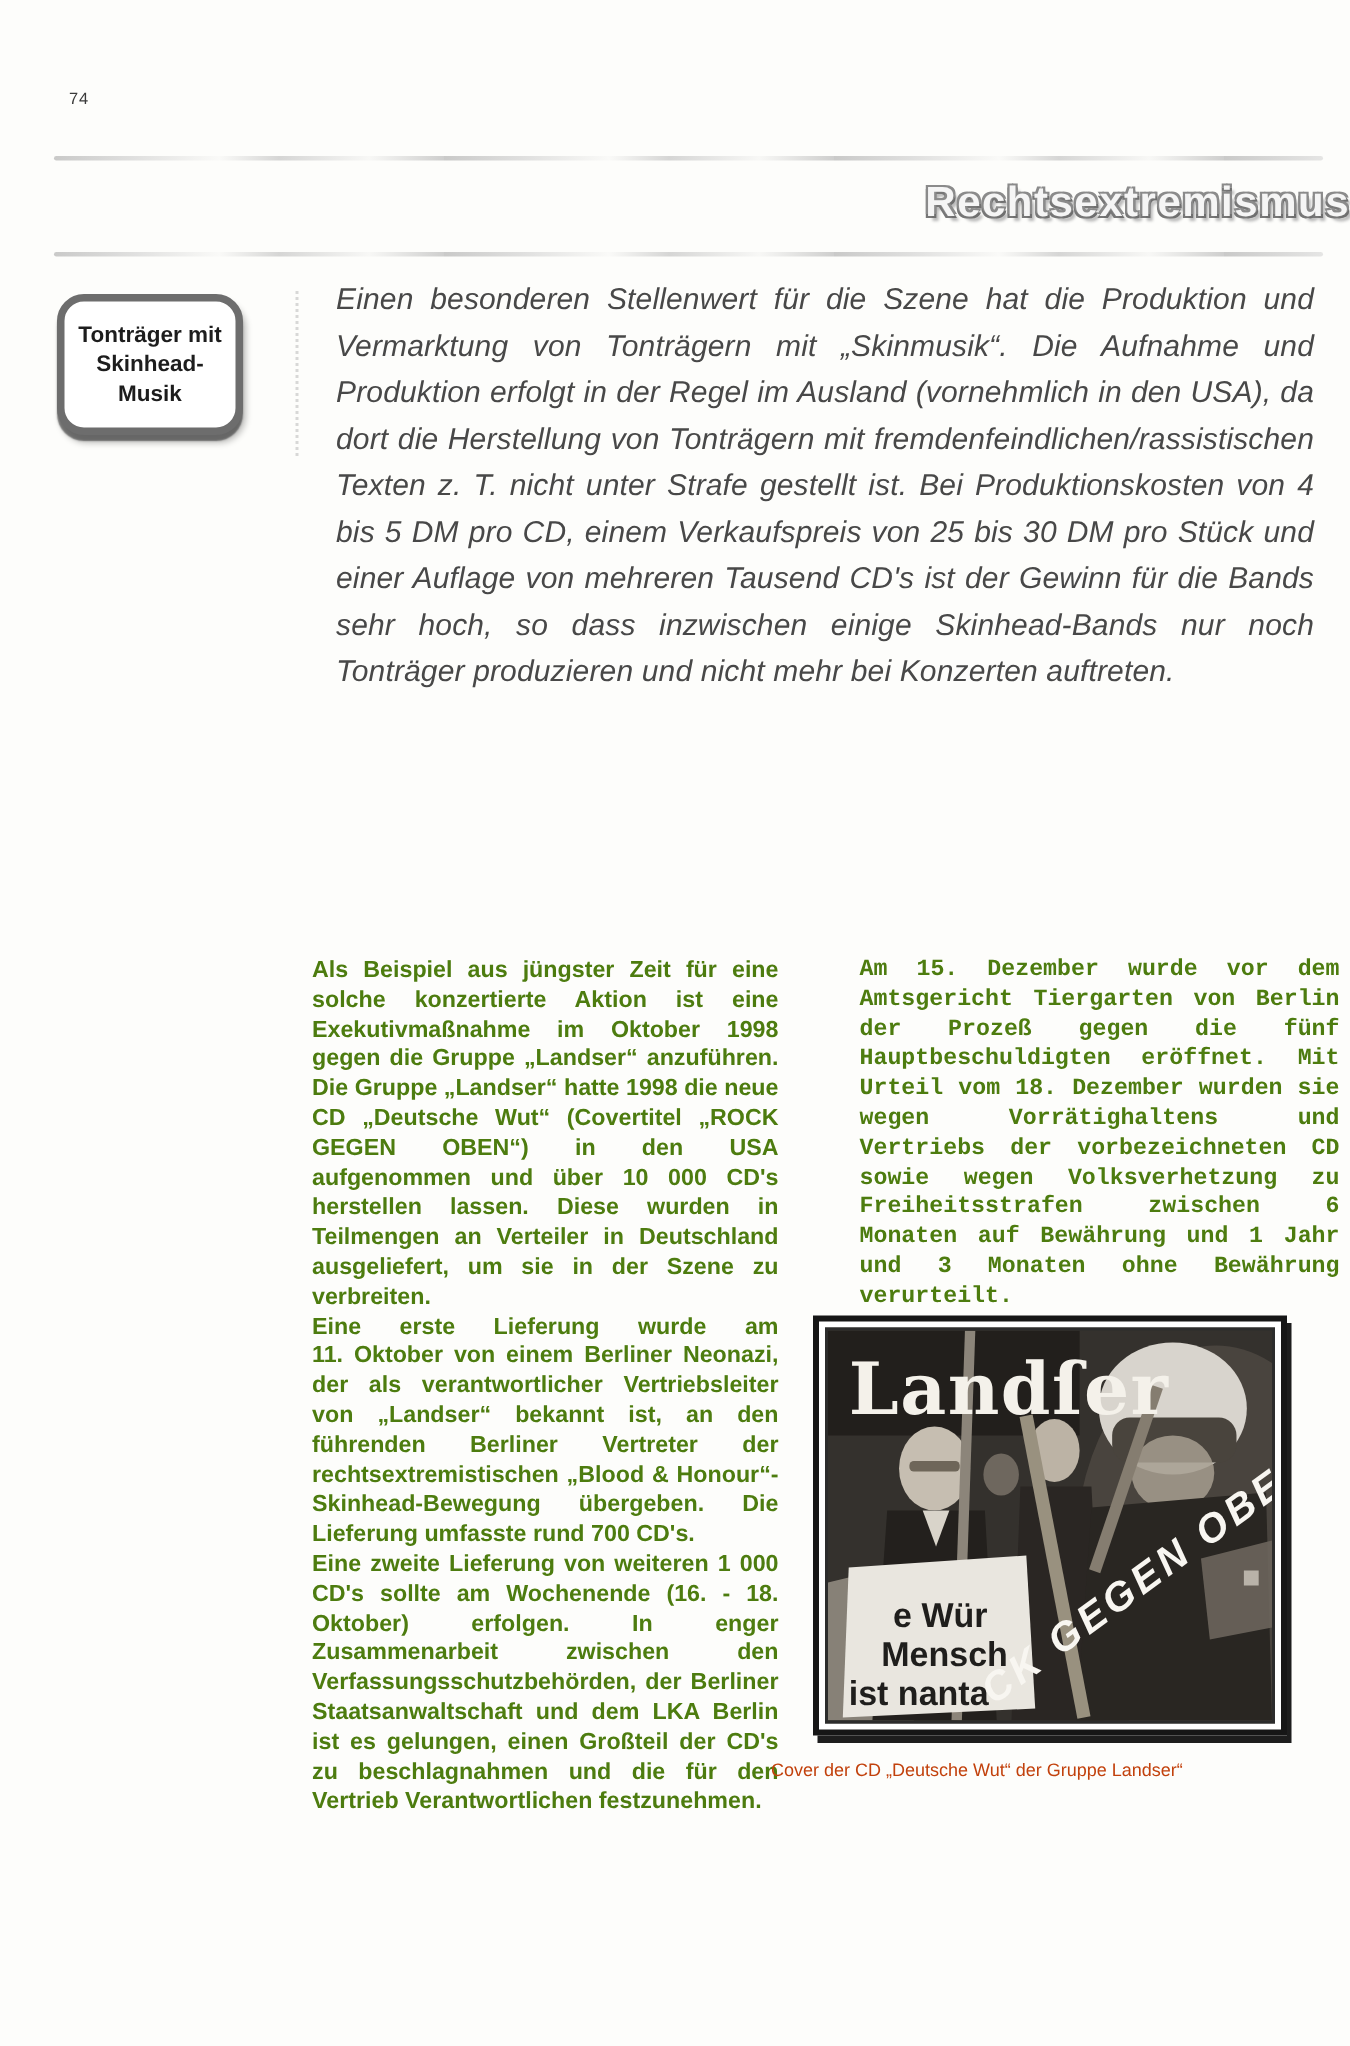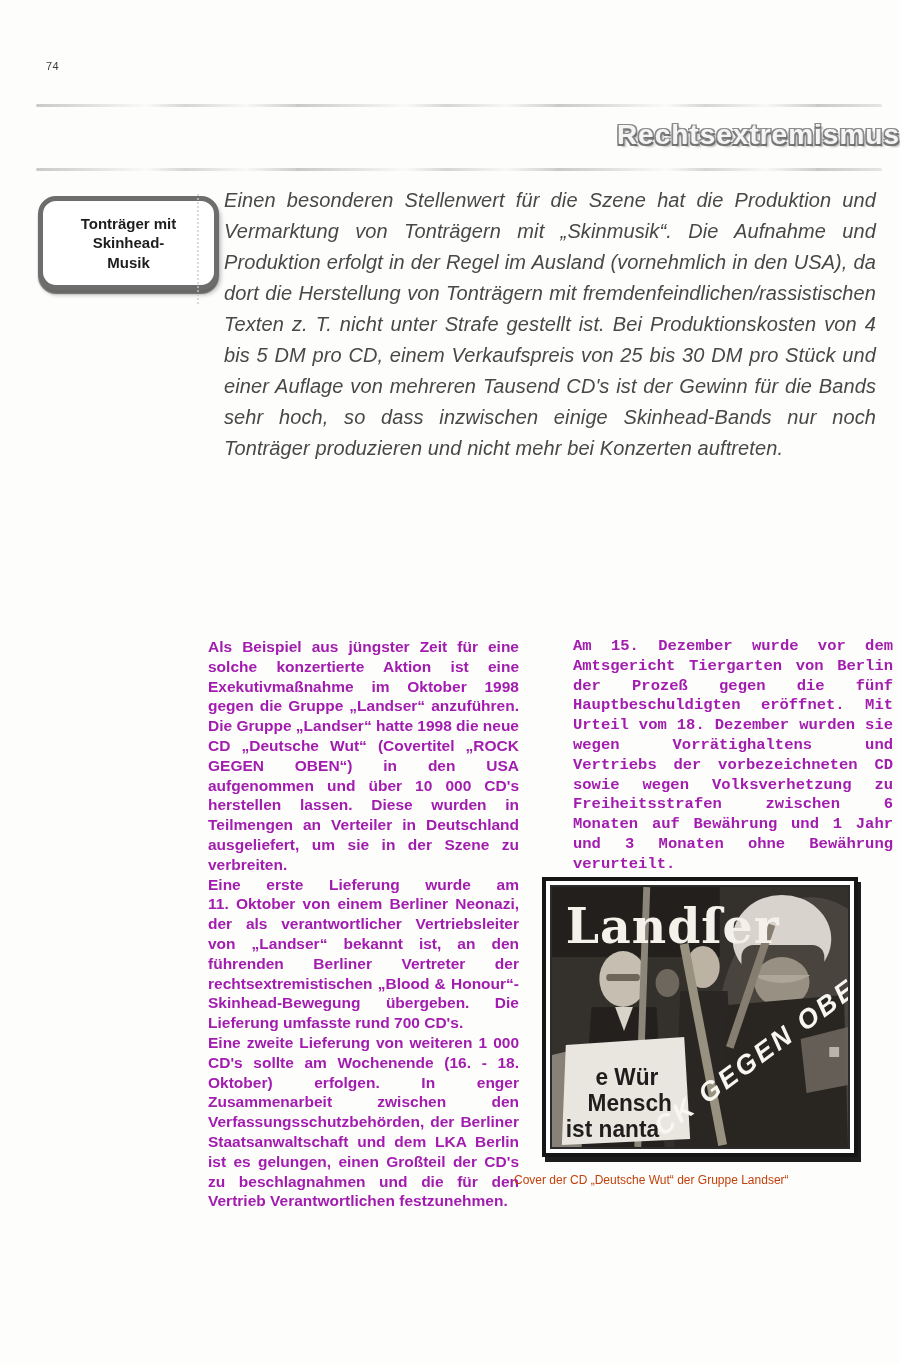--- a/index.html
+++ b/index.html
@@ -31,21 +31,21 @@
     position:absolute;left:0;top:119px;width:100%;
     text-align:right;font-size:28px;font-weight:bold;letter-spacing:1px;
     color:#f5f5f5;
     text-shadow:
       -1.5px -1.5px 0 #8b8b8b, 1.5px -1.5px 0 #8b8b8b,
       -1.5px 1.5px 0 #777, 1.5px 1.5px 0 #6f6f6f,
       3px 3px 2px #b9b9b9;
   }
 
   .topic-box{
-    position:absolute;left:38px;top:196px;width:181px;height:94px;
+    position:absolute;left:38px;top:196px;width:124px;height:94px;
     box-sizing:border-box;
     border:5px solid #6d6d6d;border-radius:18px;background:#fff;
     box-shadow:0 4px 1px rgba(55,55,55,.65), 2px 5px 4px rgba(0,0,0,.25);
     display:flex;flex-direction:column;justify-content:center;
     text-align:center;font-weight:bold;font-size:15px;line-height:19.5px;color:#1d1d1d;
   }
 
   .scan-artifact{
     position:absolute;left:197px;top:194px;height:110px;width:0;
     border-left:2px dotted #c9c9c9;opacity:.7;
@@ -54,21 +54,21 @@
   .intro{
     position:absolute;left:224px;top:185px;width:652px;
     font-size:20px;line-height:31px;letter-spacing:0.1px;
     text-align:justify;color:#484848;font-style:italic;
   }
   .intro p{margin:0;}
 
   .col{
     position:absolute;top:637px;
     font-size:15.5px;line-height:19.8px;font-weight:bold;
-    text-align:justify;color:#a21caf;
+    text-align:justify;color:#4d7c0f;
   }
   .col p{margin:0;}
   .col-left{left:208px;width:311px;}
   .col-right{left:573px;width:320px;font-family:Liberation Mono, monospace;}
 
   .cd-frame{
     position:absolute;left:542px;top:877px;width:316px;height:280px;
     box-sizing:border-box;background:#fff;
     border:4px solid #161616;
     box-shadow:3px 5px 0 #1d1d1d;

